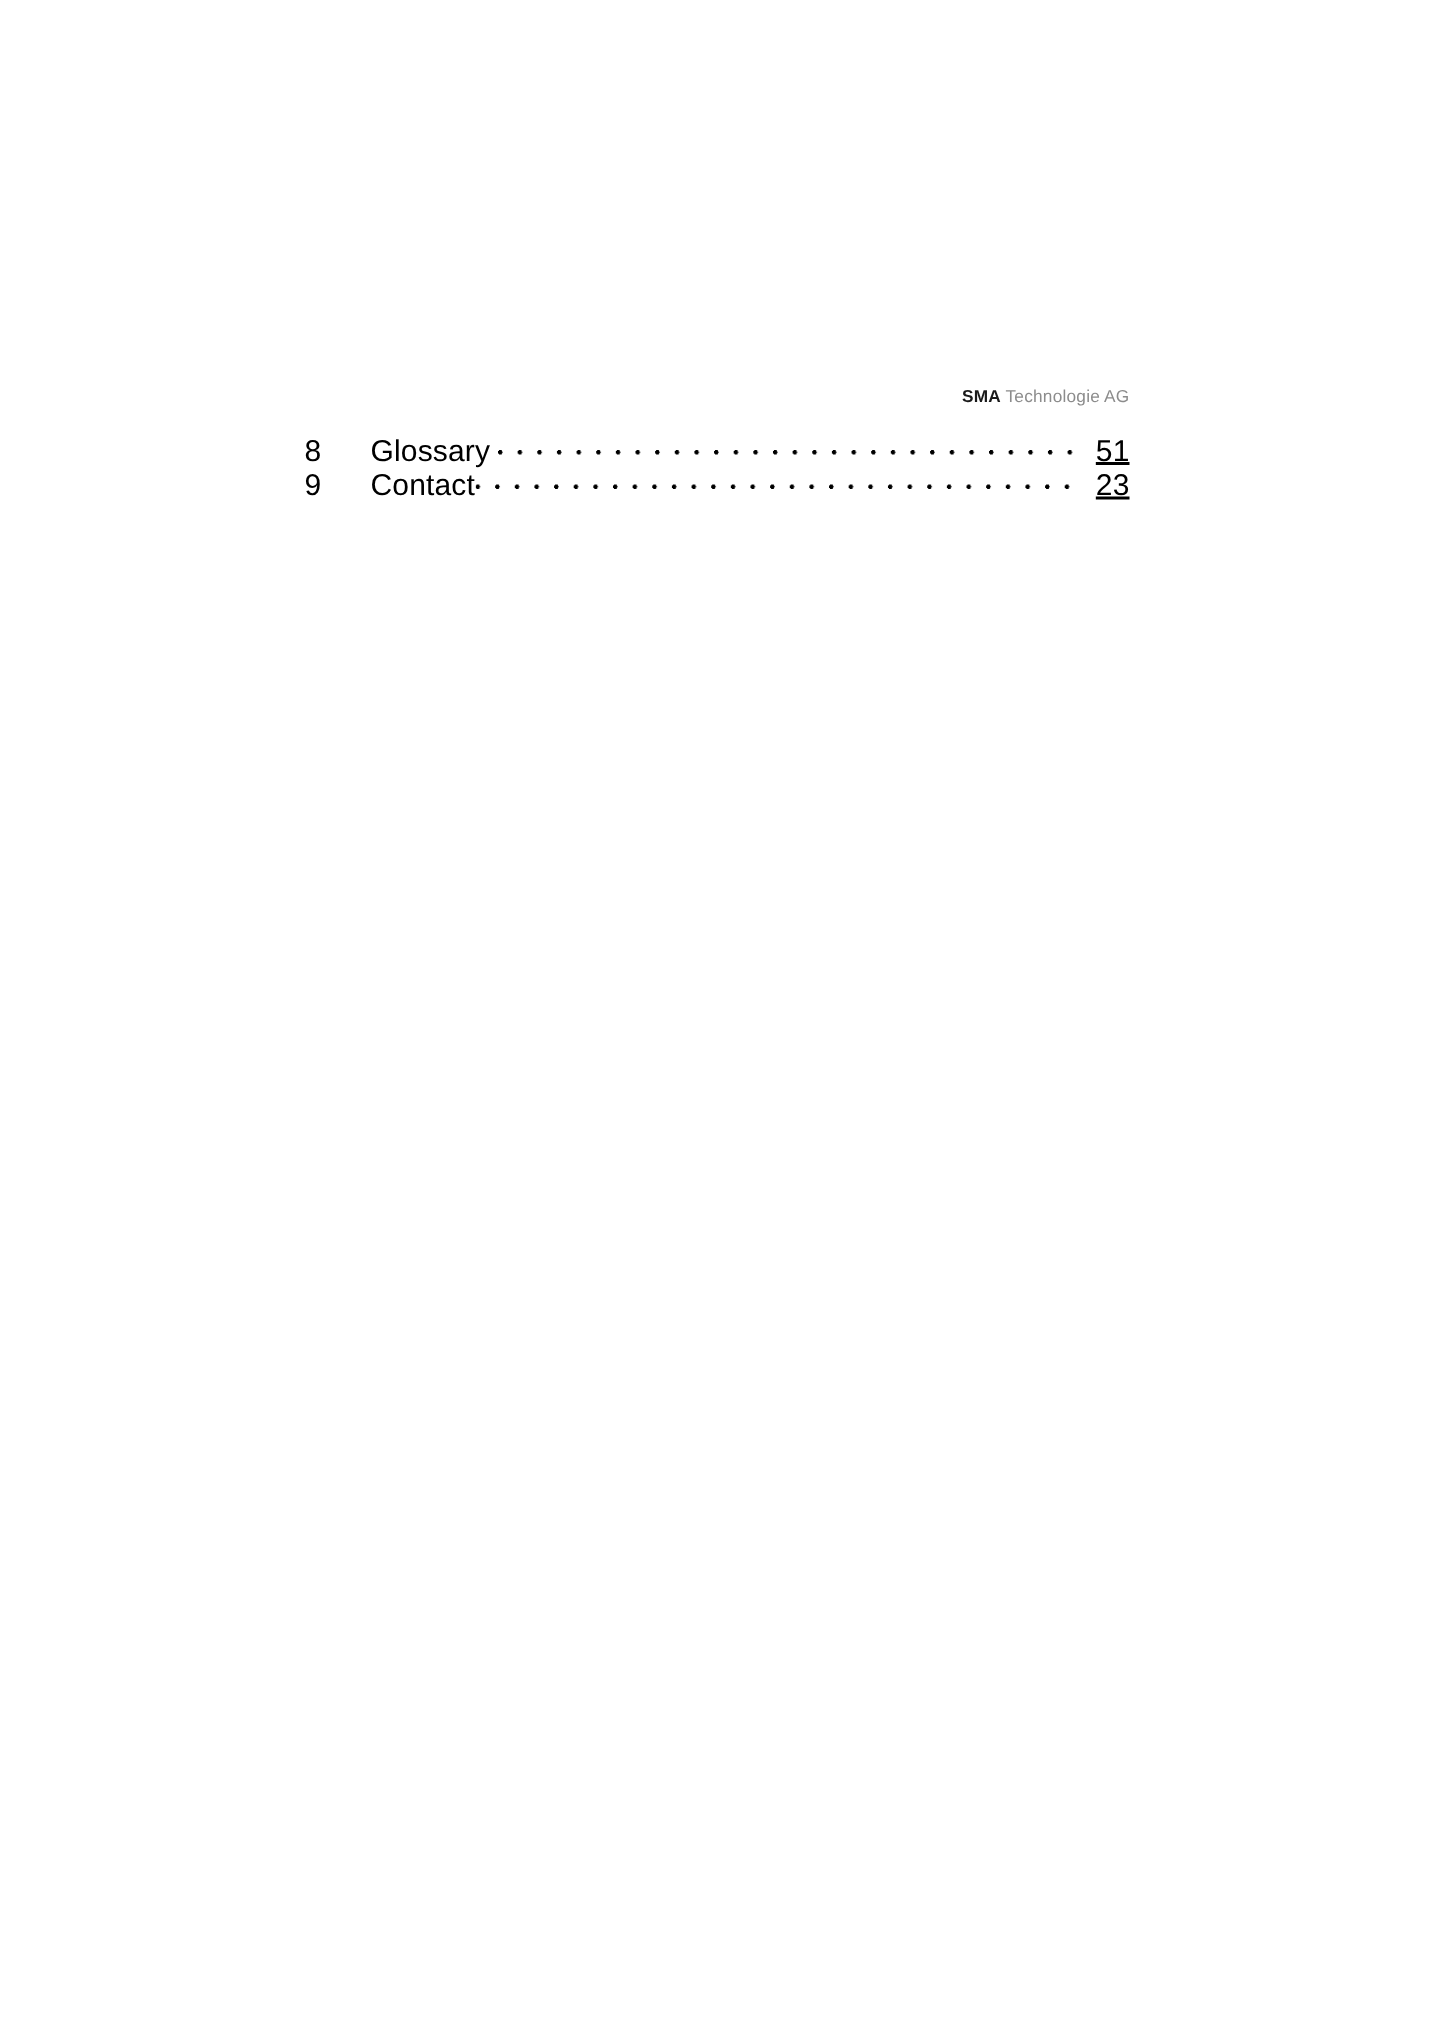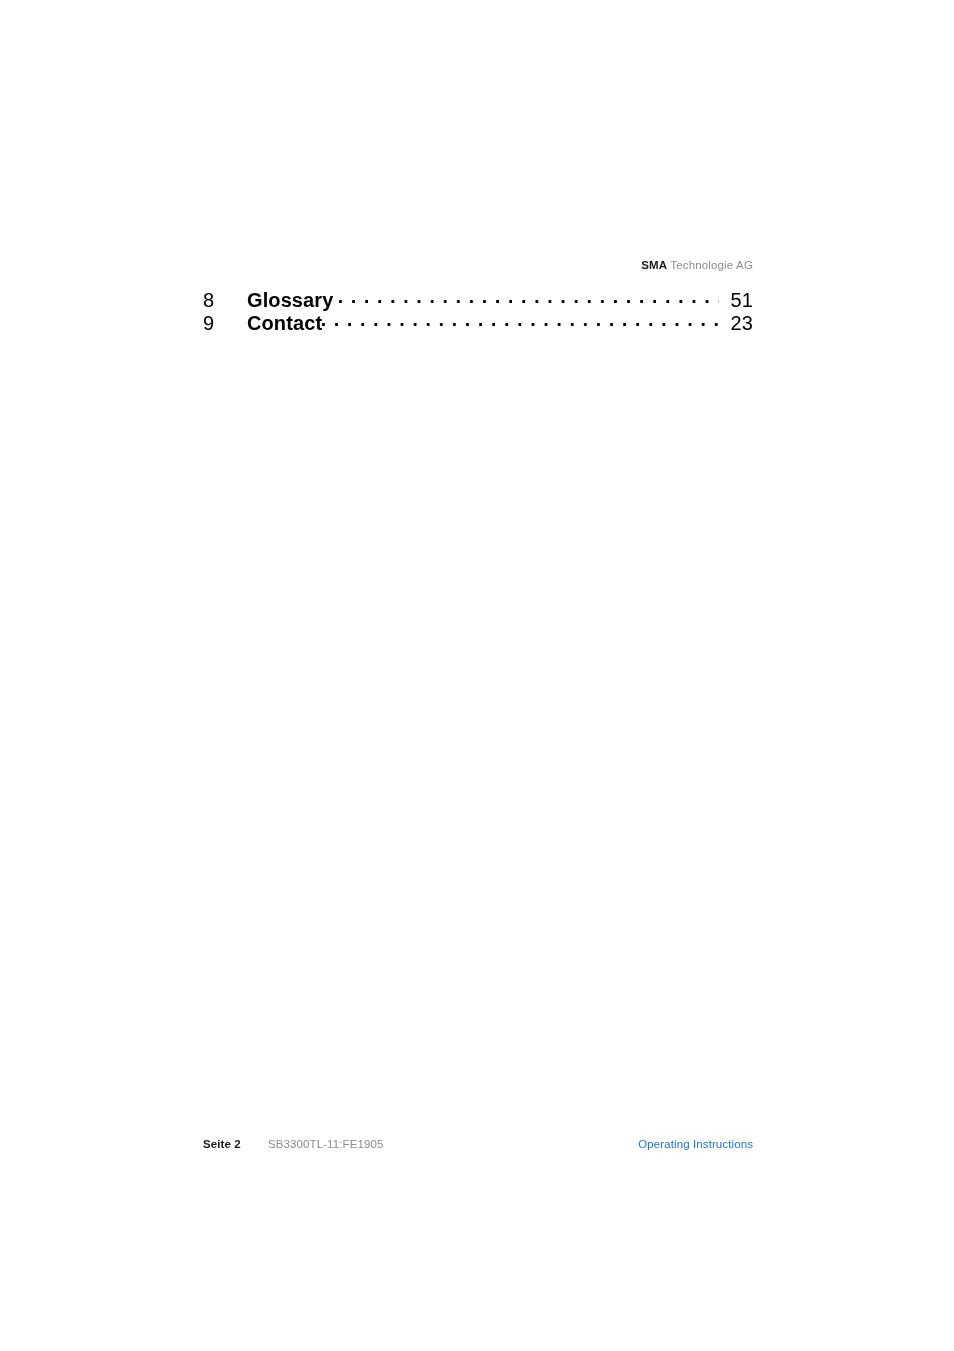--- a/index.html
+++ b/index.html
@@ -67,21 +67,20 @@
     letter-spacing: 0.1px;
   }
   .toc-num {
     width: 44px;
     flex: 0 0 44px;
     text-align: left;
   }
   .toc-title {
     flex: 0 0 auto;
     white-space: pre;
-    font-weight: bold;
   }
   .toc-leader {
     flex: 1 1 auto;
     overflow: hidden;
     height: 20px;
     position: relative;
     margin: 0 2px 0 0;
   }
   .toc-leader::before {
     content: "";
@@ -92,20 +91,21 @@
     height: 3px;
     background-image: radial-gradient(circle at 1.5px 1.5px, #000 1.4px, rgba(0,0,0,0) 1.6px);
     background-size: 13.1px 3px;
     background-repeat: repeat-x;
   }
   .toc-page {
     flex: 0 0 auto;
     text-align: right;
     min-width: 26px;
     padding-left: 6px;
+    text-decoration: underline;
   }
 
   
   .page-footer {
     position: absolute;
     left: 203px;
     top: 1106px;
     width: 550px;
     height: 16px;
     font-size: 11.5px;
@@ -153,19 +153,14 @@
 
     <div class="toc-entry">
       <span class="toc-num">9</span>
       <span class="toc-title">Contact</span>
       <span class="toc-leader"></span>
       <span class="toc-page">23</span>
     </div>
 
   </div>
 
-  <div class="page-footer">
-    <span class="footer-page-label">Seite 2</span>
-    <span class="footer-doc-id">SB3300TL-11:FE1905</span>
-    <span class="footer-doc-type">Operating Instructions</span>
-  </div>
 
 </div>
 
 </body></html>

